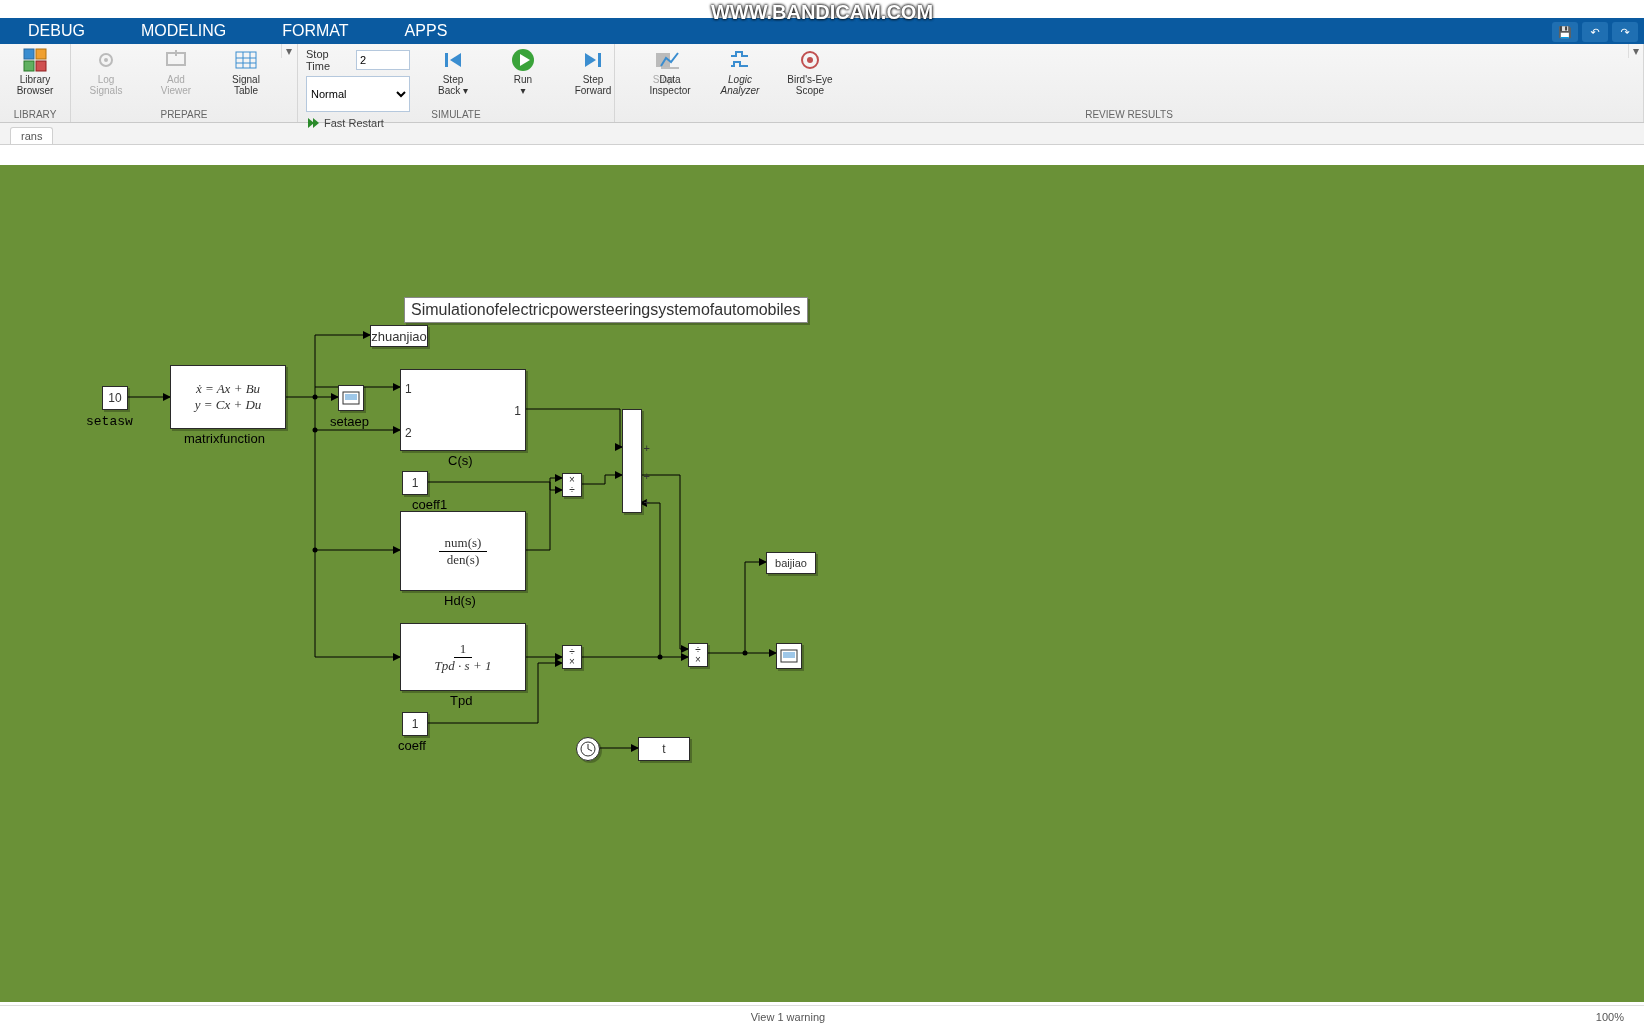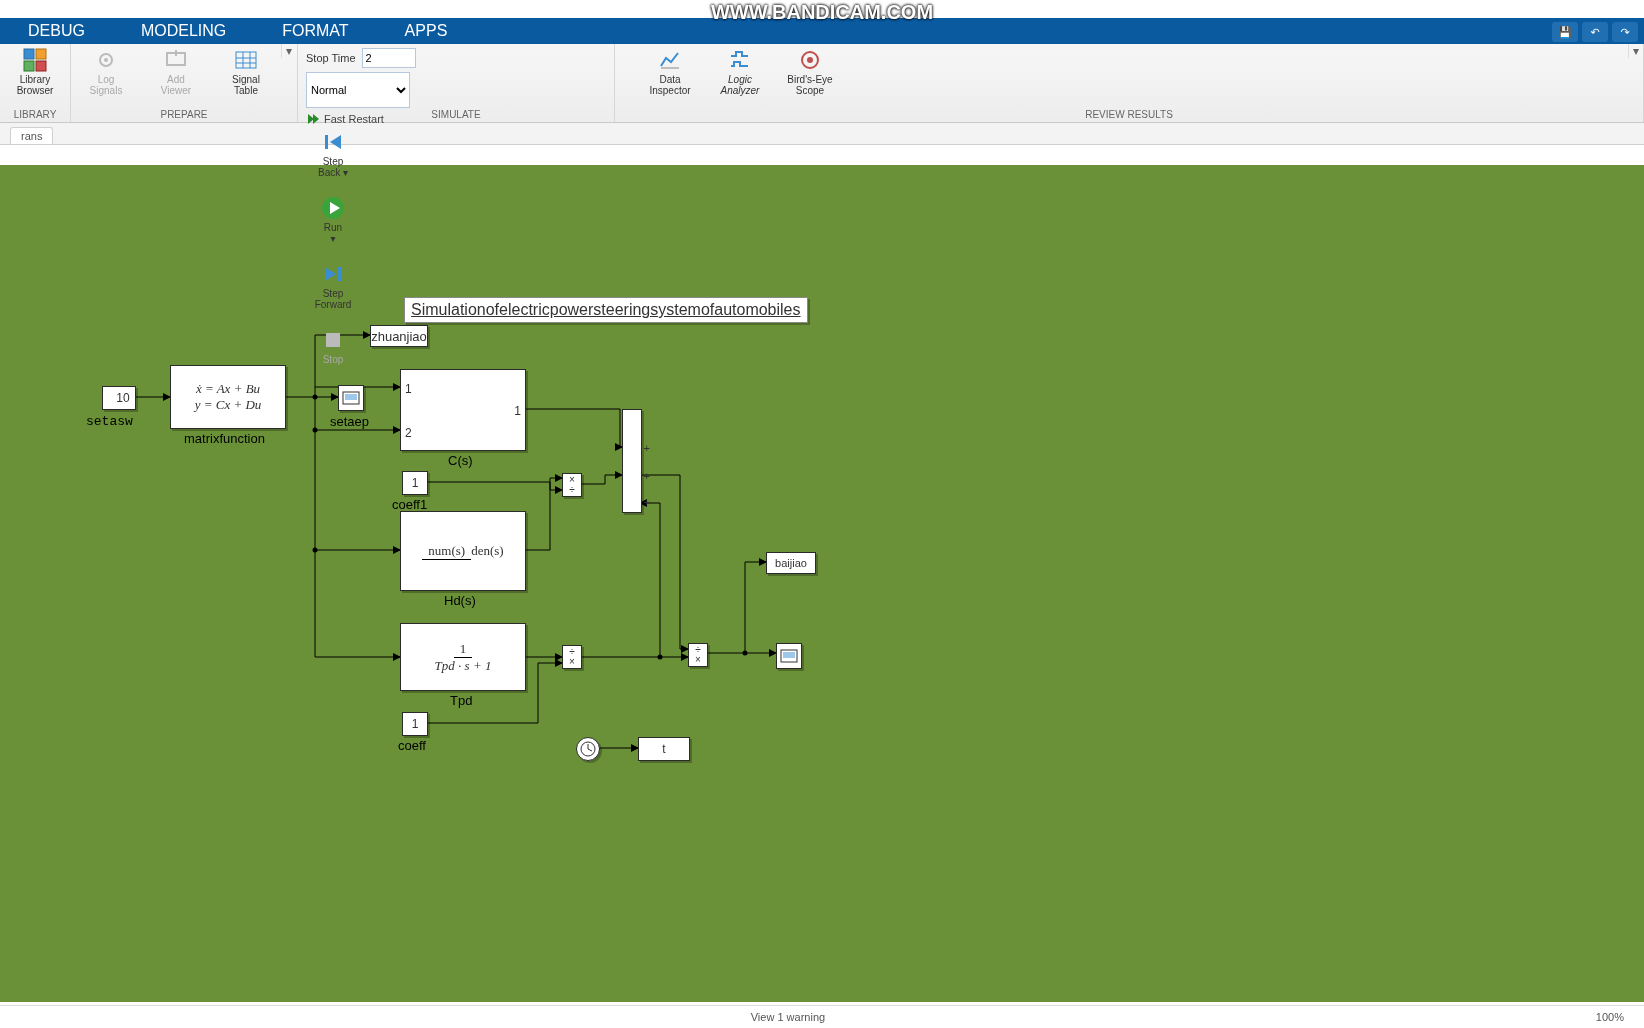--- a/index.html
+++ b/index.html
@@ -35,21 +35,21 @@
   .canvas-wrap{position:absolute;top:145px;left:0;right:0;bottom:26px;overflow:hidden;}
   .canvas{position:absolute;top:20px;left:0;right:0;bottom:0;background:#6a9137;}
   
   .status{position:absolute;bottom:0;left:0;right:0;height:22px;background:#fff;border-top:1px solid #ddd;display:flex;align-items:center;font-size:11px;color:#555;}
   .status .center{flex:1;text-align:center;}
   .status .right{padding:0 20px;}
   
   .diagram{position:absolute;left:0;top:0;width:1644px;height:840px;}
   .blk{position:absolute;background:#fff;border:1px solid #2a2a2a;box-shadow:2px 2px 0 rgba(0,0,0,.25);font-size:12px;display:flex;align-items:center;justify-content:center;text-align:center;}
   .blklabel{position:absolute;font-size:13px;color:#000;white-space:nowrap;}
-  .title-anno{position:absolute;background:#fff;border:1px solid #888;box-shadow:2px 2px 0 rgba(0,0,0,.25);font-size:16px;padding:3px 6px;text-decoration:underline;}
+  .title-anno{position:absolute;background:#fff;border:1px solid #888;box-shadow:2px 2px 0 rgba(0,0,0,.25);font-size:16px;padding:3px 6px;}
   .port{font-size:12px;}
   svg.wires{position:absolute;left:0;top:0;width:1644px;height:840px;}
   svg.wires line, svg.wires polyline{stroke:#000;stroke-width:1;fill:none;}
   .arrow{marker-end:url(#ah);}
   .scopebox{display:flex;align-items:center;justify-content:center;}
   .sum-port{position:absolute;font-size:11px;}
 </style>
 </head>
 <body>
 
@@ -122,21 +122,21 @@
               <line x1="16" y1="4" x2="16" y2="20" stroke="#3a8dd0"></line>
             </svg>
         </div>
         <div class="rlabel" style="white-space:pre-line;">Signal
 Table</div>
       </div>
       <div class="splitdrop">▾</div>
       <div class="glabel">PREPARE</div>
     </div>
 
-    <div class="group" style="width:316px;flex-direction:column;">
+    <div class="group" style="width:316px;">
       <div class="simparams">
         <div class="simrow">
           <label>Stop Time</label>
           <input type="text" value="2" style="">
         </div>
         <div class="simrow">
           <select>
             <option>Normal</option>
           </select>
         </div>
@@ -286,21 +286,21 @@
           <polyline class="arrow" points="745,488 745,397 766,397"></polyline>
 
           <circle cx="745" cy="488" r="2.5" fill="#000"></circle>
           <polyline class="arrow" points="745,488 776,488"></polyline>
 
           <line class="arrow" x1="598" y1="583" x2="638" y2="583"></line>
         </svg>
 
         <div class="title-anno" style="left:404px;top:132px;">Simulationofelectricpowersteeringsystemofautomobiles</div>
 
-        <div class="blk" style="left:102px;top:221px;width:24px;height:22px;padding-left:8px;">
+        <div class="blk" style="left:102px;top:221px;width:24px;height:22px;">
           <span>10</span>
         </div>
         <div class="blklabel" style="left:86px;top:249px;font-family:Liberation Mono, monospace;">setasw</div>
 
         <div class="blk" style="left:170px;top:200px;width:114px;height:62px;flex-direction:column;font-style:italic;font-family:'Times New Roman',serif;font-size:13px;">
           <div>ẋ = Ax + Bu</div>
           <div>y = Cx + Du</div>
         </div>
         <div class="blklabel" style="left:184px;top:266px;">matrixfunction</div>
 
@@ -319,23 +319,23 @@
         <div class="blk" style="left:400px;top:204px;width:124px;height:80px;justify-content:flex-start;">
           <span class="port" style="position:absolute;left:4px;top:12px;">1</span>
           <span class="port" style="position:absolute;left:4px;bottom:10px;">2</span>
           <span class="port" style="position:absolute;right:4px;top:34px;">1</span>
         </div>
         <div class="blklabel" style="left:448px;top:288px;">C(s)</div>
 
         <div class="blk" style="left:402px;top:306px;width:24px;height:22px;">
           <span>1</span>
         </div>
-        <div class="blklabel" style="left:392px;top:332px;">coeff1</div>
-
-        <div class="blk" style="left:400px;top:346px;width:124px;height:78px;flex-direction:row;font-family:'Times New Roman',serif;font-size:13px;text-align:right;">
+        <div class="blklabel" style="left:412px;top:332px;">coeff1</div>
+
+        <div class="blk" style="left:400px;top:346px;width:124px;height:78px;flex-direction:column;font-family:'Times New Roman',serif;font-size:13px;text-align:right;">
           <div style="border-bottom:1px solid #000;padding:0 6px;">num(s)</div>
           <div>den(s)</div>
         </div>
         <div class="blklabel" style="left:444px;top:428px;">Hd(s)</div>
 
         <div class="blk" style="left:400px;top:458px;width:124px;height:66px;flex-direction:column;font-family:'Times New Roman',serif;font-style:italic;font-size:13px;">
           <div style="border-bottom:1px solid #000;padding:0 6px;font-style:normal;">1</div>
           <div>Tpd · s + 1</div>
         </div>
         <div class="blklabel" style="left:450px;top:528px;">Tpd</div>

